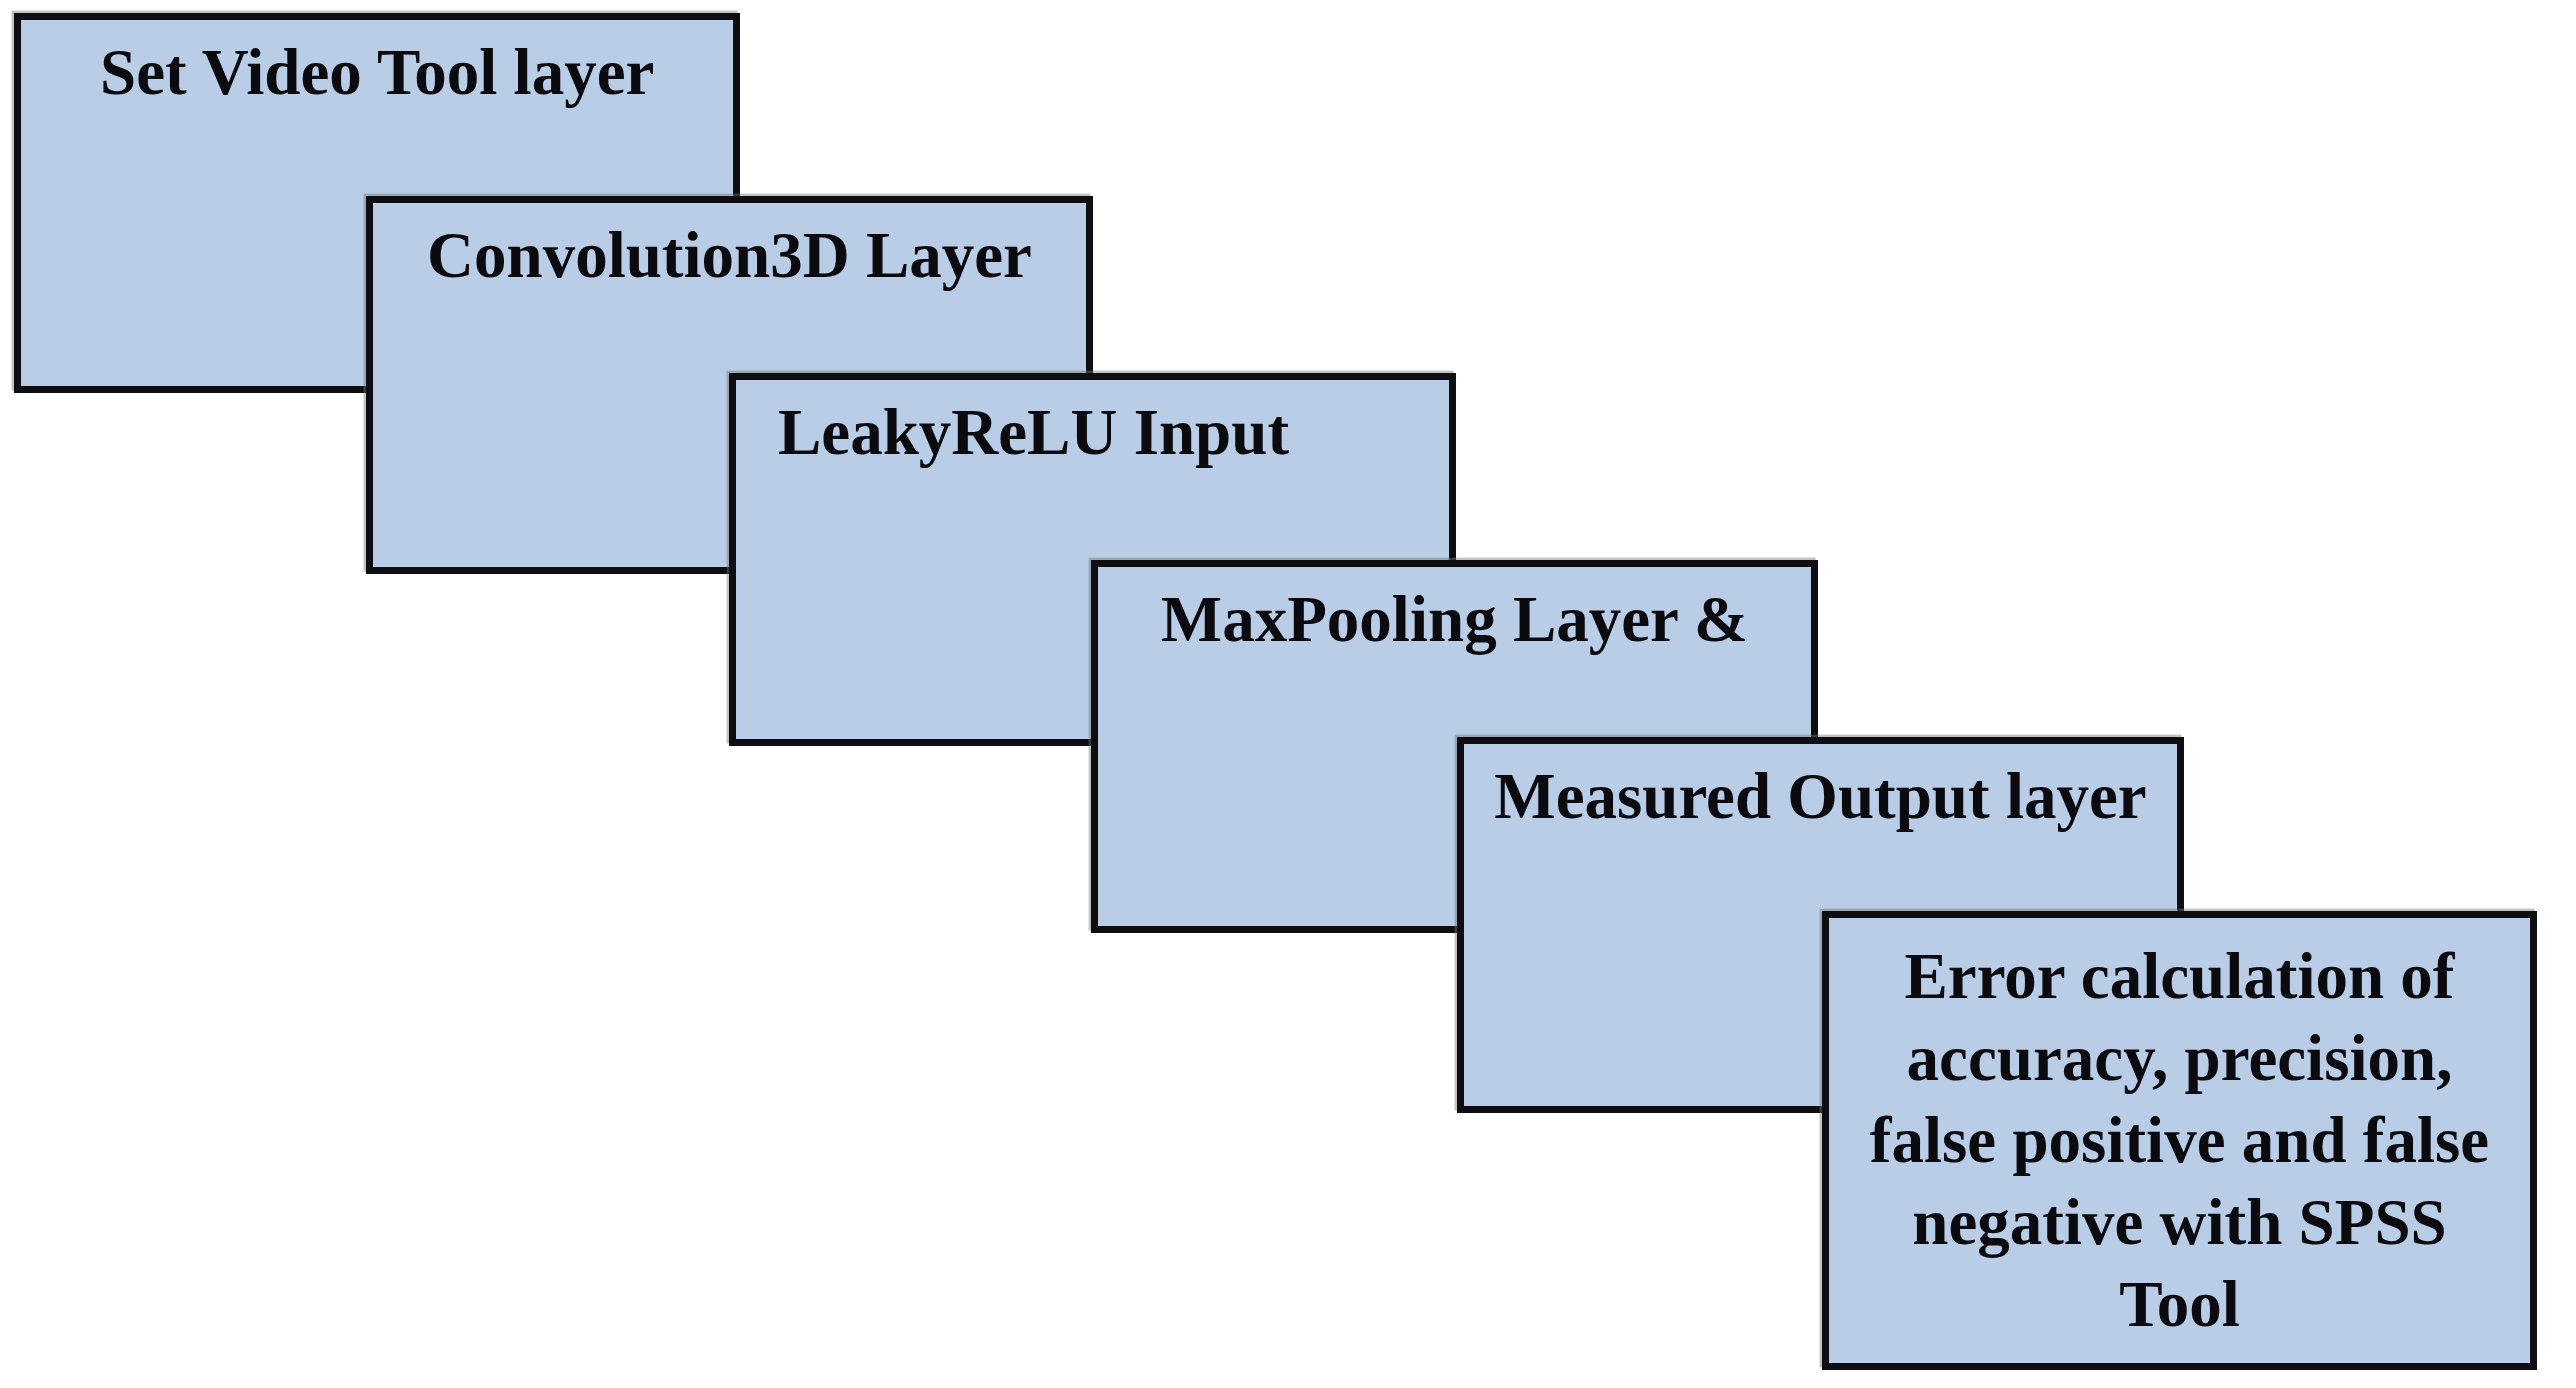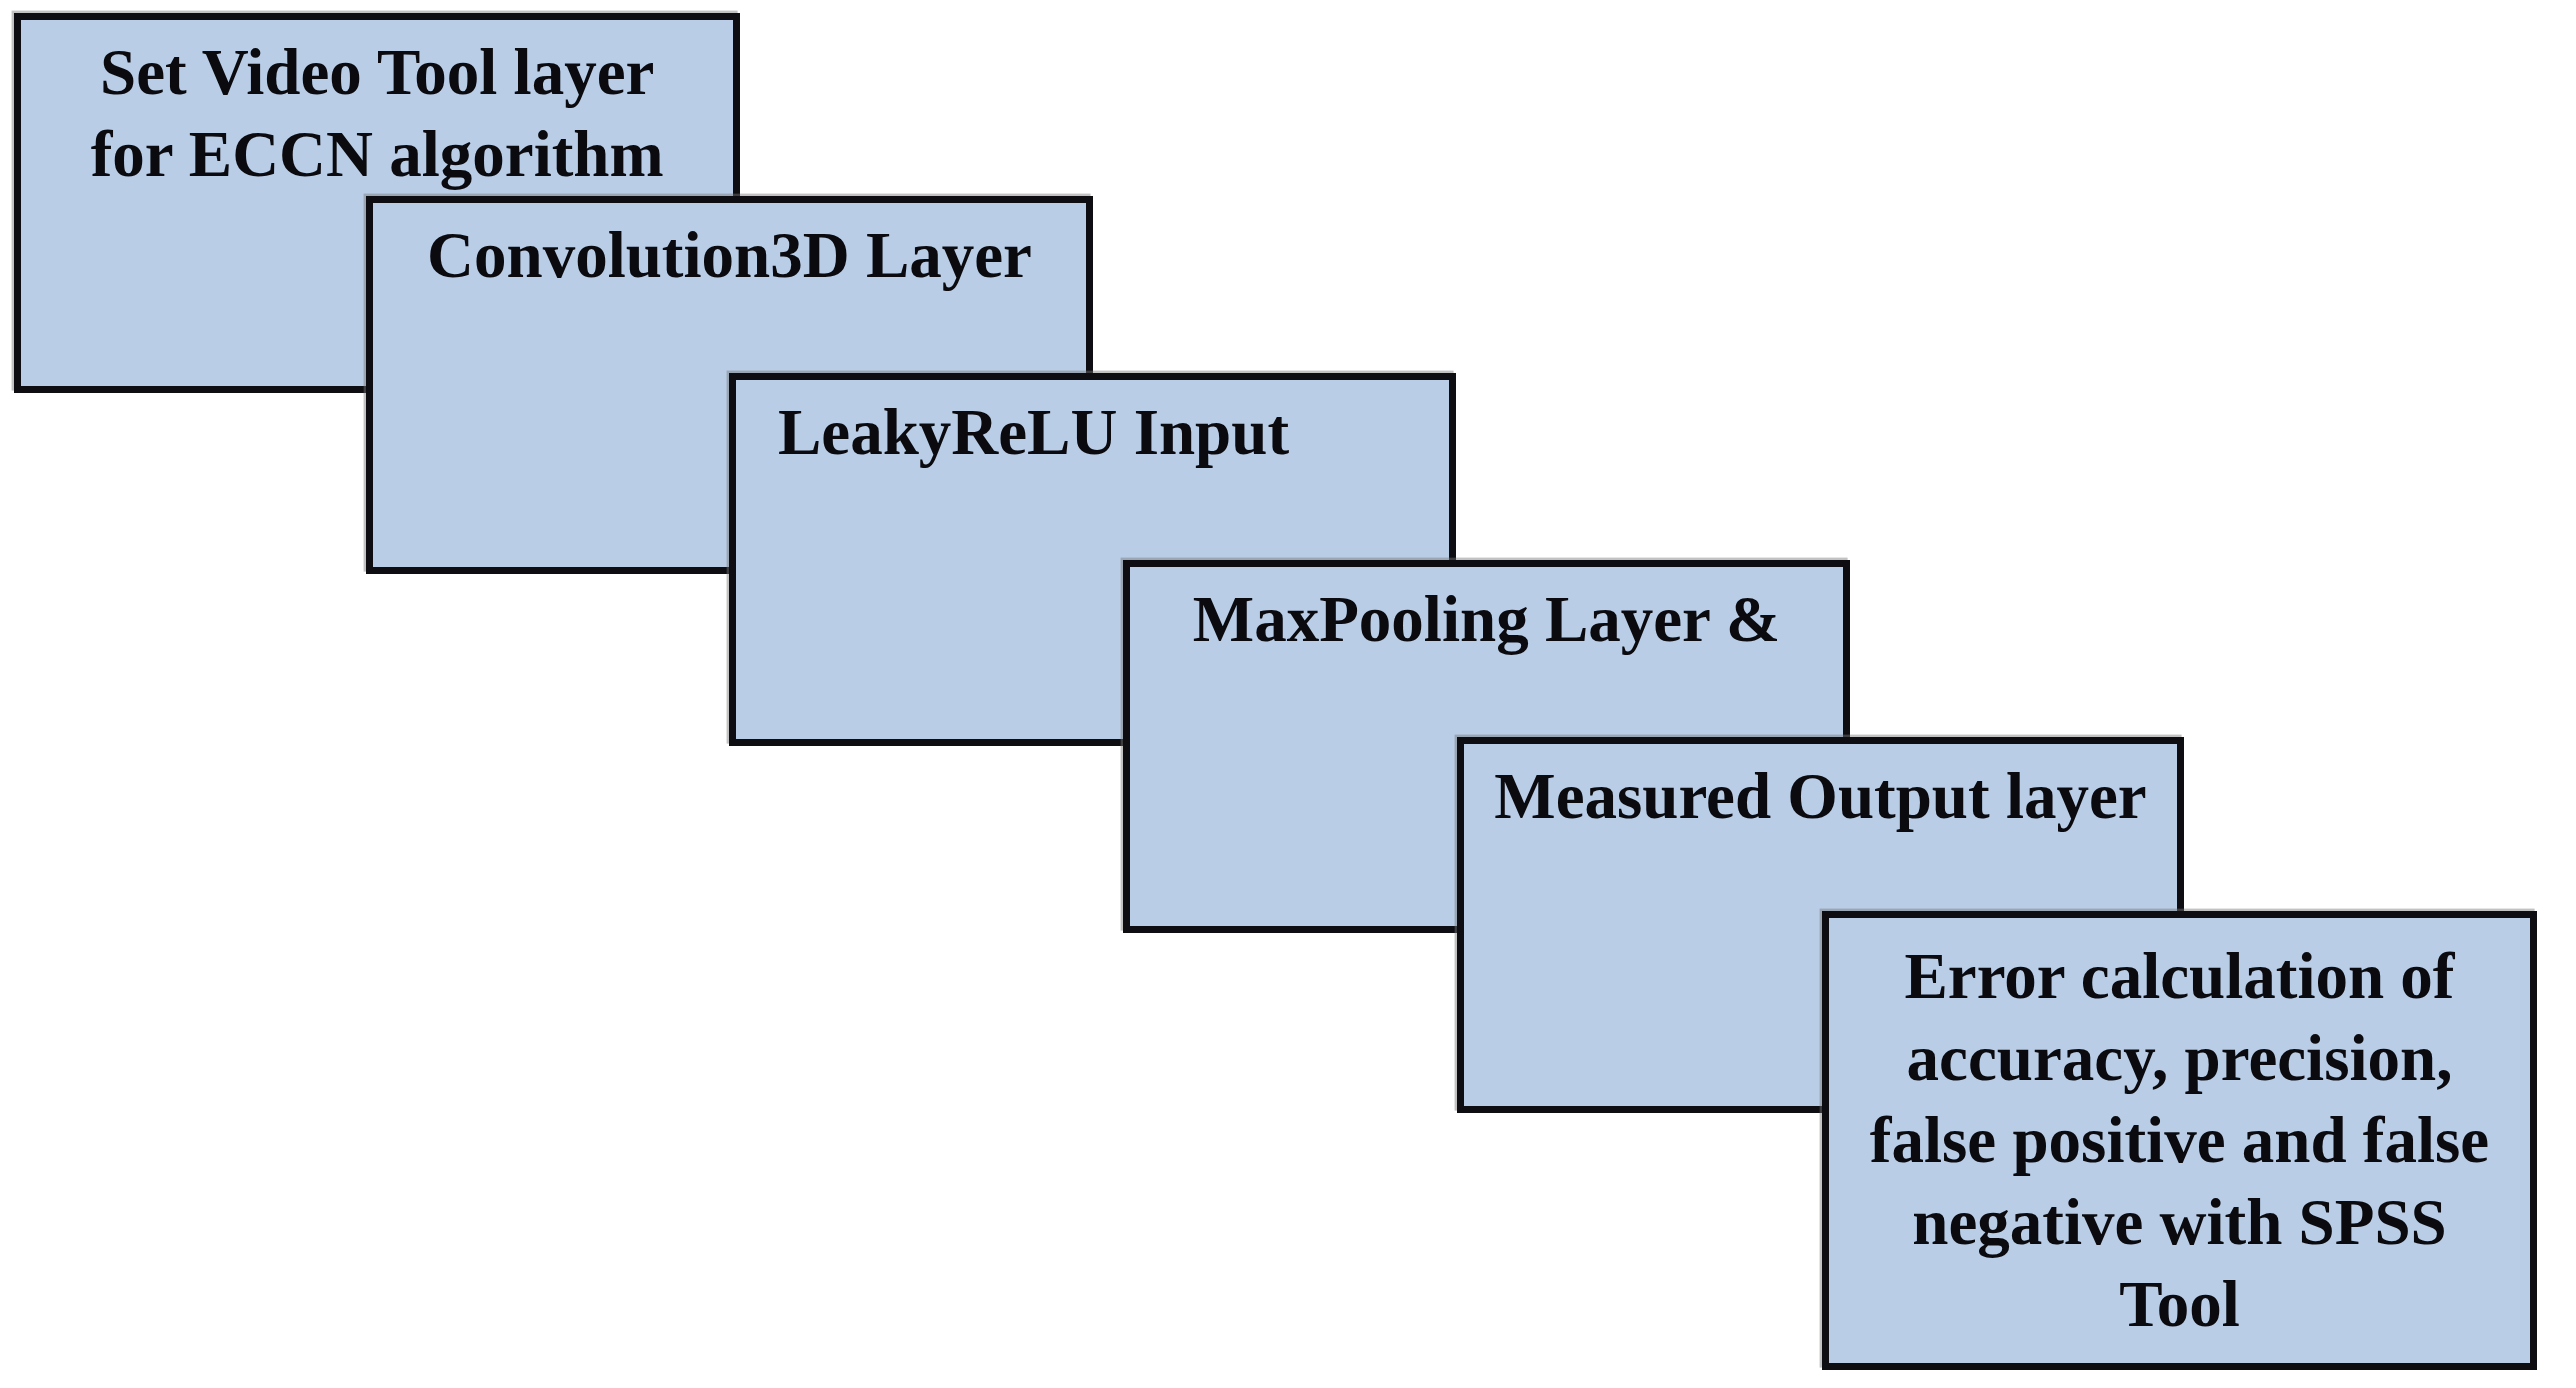--- a/index.html
+++ b/index.html
@@ -34,37 +34,36 @@
     padding-top: 11px;
     box-shadow: -2.4px -2.4px 0 rgba(120,120,120,0.45);
   }
   .box .lines { display: block; width: 100%; }
   .box .line  { display: block; white-space: nowrap; }
 
   
   .b1 { left: 14.2px;   top: 12.6px;   width: 726px; height: 380px; z-index: 1; }
   .b2 { left: 366px;  top: 196px;  width: 727px; height: 378px; z-index: 2; }
   .b3 { left: 729px;  top: 373px;  width: 727px; height: 373px; z-index: 3; }
-  .b4 { left: 1091px; top: 560px;  width: 727px; height: 373px; z-index: 4; margin-left: 32px; }
+  .b4 { left: 1091px; top: 560px;  width: 727px; height: 373px; z-index: 4; }
   .b5 { left: 1457px; top: 737px;  width: 727px; height: 376px; z-index: 5; }
   .b6 { left: 1822px; top: 911px; width: 715px; height: 459px; z-index: 6; }
 
   
   .b3 .lines { transform: translateX(-59px); }
   .b6 { padding-top: 17.4px; }
 </style>
 </head>
 <body>
 
 <div class="canvas">
 
   <div class="box b1">
     <div class="lines">
       <span class="line">Set Video Tool layer</span>
-      <span class="line">for ECCN algorithm</span>
     </div>
   </div>
 
   <div class="box b2">
     <div class="lines">
       <span class="line">Convolution3D Layer</span>
     </div>
   </div>
 
   <div class="box b3">

